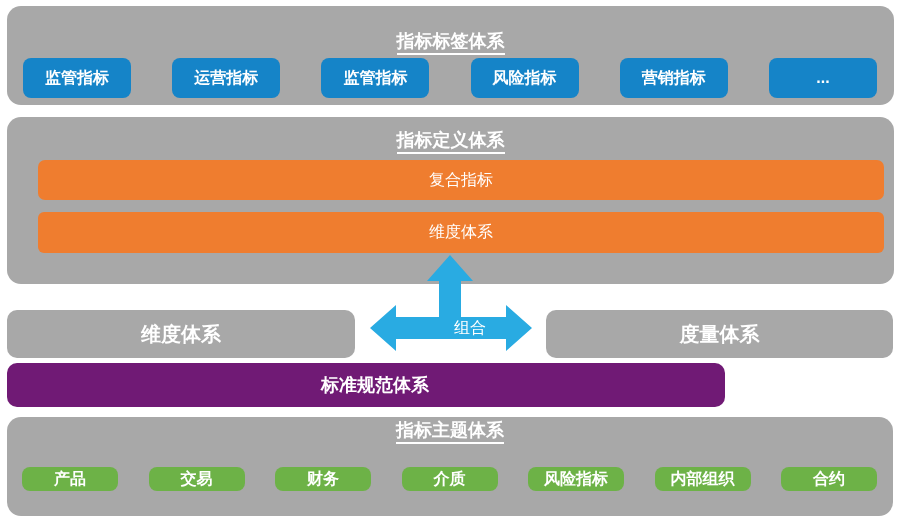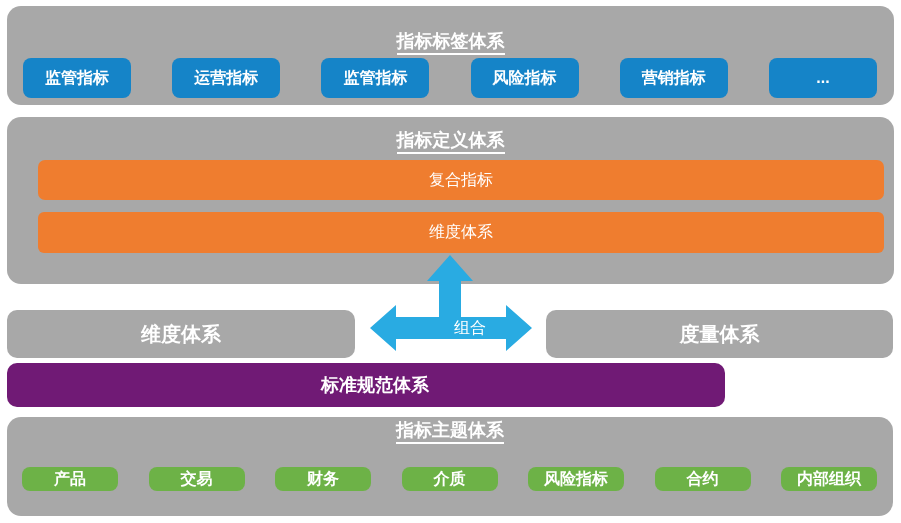--- a/index.html
+++ b/index.html
@@ -87,18 +87,18 @@
   <div class="sec" id="sec-theme">
     <div class="sec-title">
       <span class="u">指标主题体系</span>
     </div>
     <div class="btn-row">
       <div class="btn btn-green">产品</div>
       <div class="btn btn-green">交易</div>
       <div class="btn btn-green">财务</div>
       <div class="btn btn-green">介质</div>
       <div class="btn btn-green">风险指标</div>
+      <div class="btn btn-green">内部组织</div>
       <div class="btn btn-green">合约</div>
-      <div class="btn btn-green">内部组织</div>
     </div>
   </div>
 
 </div>
 
 </body></html>

